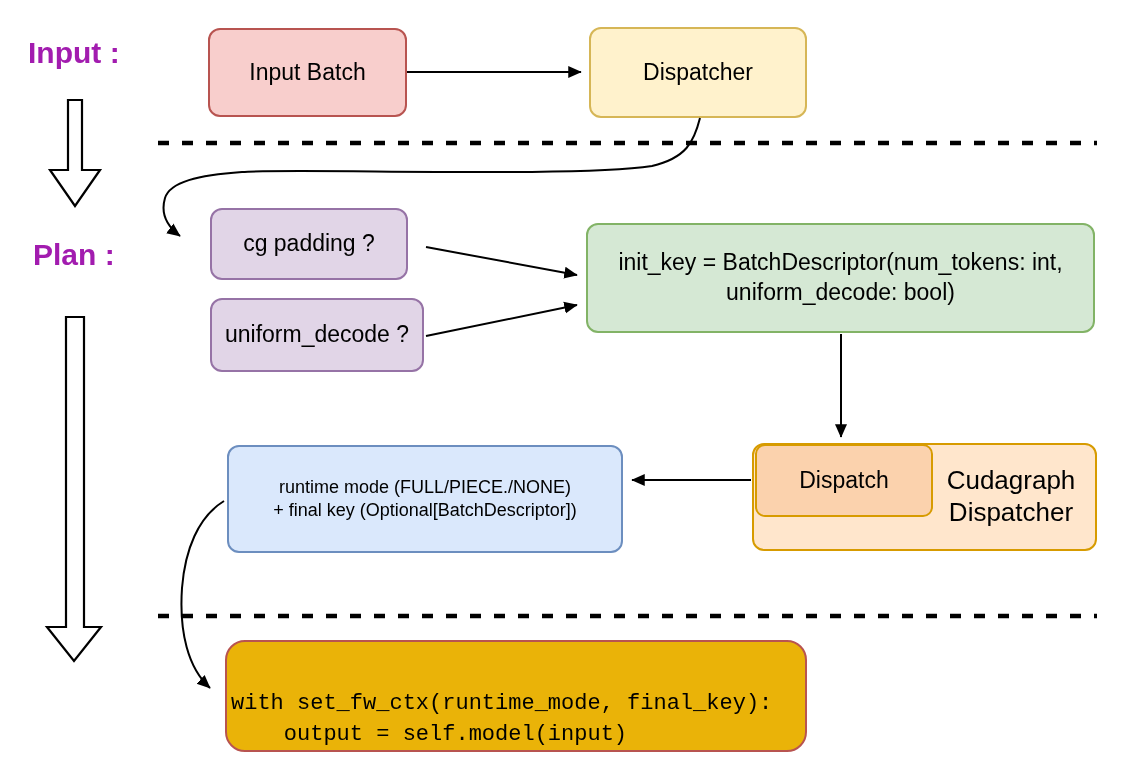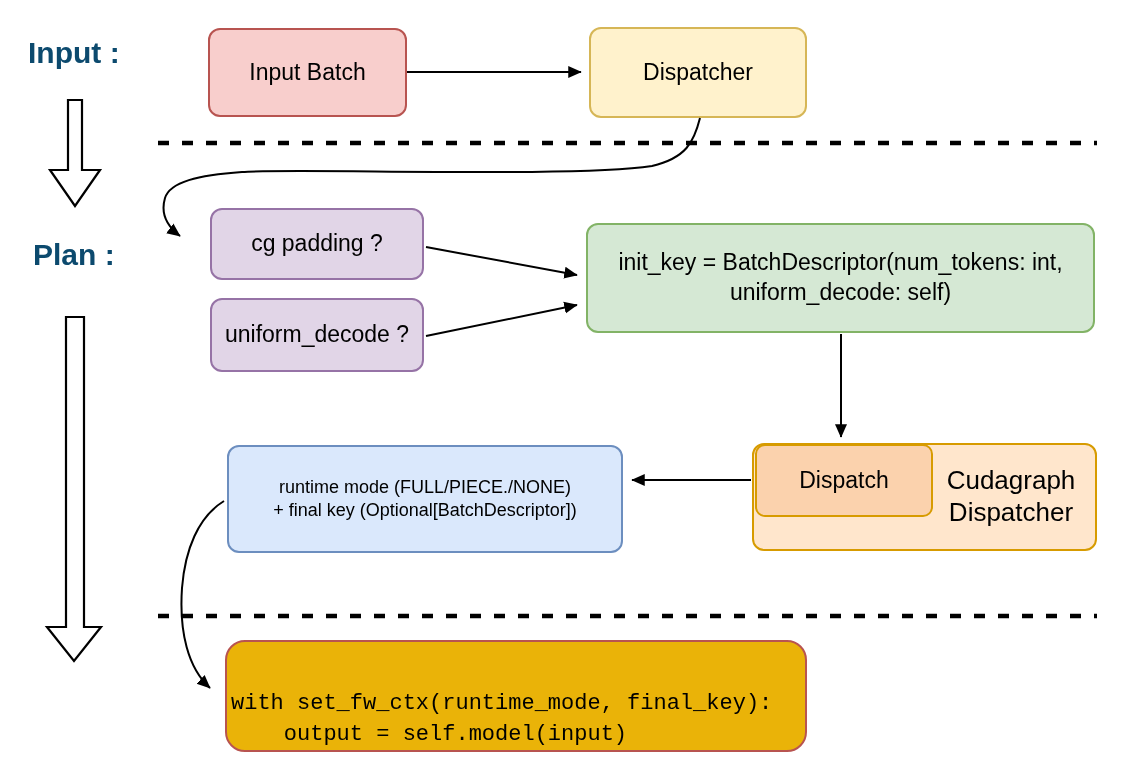--- a/index.html
+++ b/index.html
@@ -9,21 +9,21 @@
     height: 770px;
     background: #ffffff;
     font-family: "Liberation Sans", sans-serif;
     color: #000000;
     overflow: hidden;
   }
   .section-label {
     position: absolute;
     font-size: 30px;
     font-weight: bold;
-    color: #0c4a6e;
+    color: #a21caf;
     white-space: nowrap;
   }
   .node {
     position: absolute;
     border: 2px solid #000;
     border-radius: 12px;
     display: flex;
     align-items: center;
     justify-content: center;
     text-align: center;
@@ -71,32 +71,32 @@
   <div class="section-label" style="left:33px; top:238px;">Plan :</div>
 
   <div class="node" id="node-input-batch" style="left: 208px; top: 28px; width: 199px; height: 89px; background: rgb(248, 206, 204); border-color: rgb(184, 84, 80);">
     <span>Input Batch</span>
   </div>
 
   <div class="node" id="node-preprocess" style="left: 589px; top: 27px; width: 218px; height: 91px; background: rgb(255, 242, 204); border-color: rgb(214, 182, 86);">
     <span>Dispatcher</span>
   </div>
 
-  <div class="node" id="node-cg-padding" style="left: 210px; top: 208px; width: 214px; height: 72px; background: rgb(225, 213, 231); border-color: rgb(150, 115, 166);">
+  <div class="node" id="node-cg-padding" style="left: 210px; top: 208px; width: 198px; height: 72px; background: rgb(225, 213, 231); border-color: rgb(150, 115, 166);">
     <span>cg padding ?</span>
   </div>
 
   <div class="node" id="node-uniform-decode" style="left: 210px; top: 298px; width: 214px; height: 74px; background: rgb(225, 213, 231); border-color: rgb(150, 115, 166);">
     <span>uniform_decode ?</span>
   </div>
 
   <div class="node" id="node-init-key" style="left: 586px; top: 223px; width: 509px; height: 110px; background: rgb(213, 232, 212); border-color: rgb(130, 179, 102);">
     <div class="lines">
       <span>init_key = BatchDescriptor(num_tokens: int,</span>
-      <span>uniform_decode: self)</span>
+      <span>uniform_decode: bool)</span>
     </div>
   </div>
 
   <div class="node" id="node-cudagraph-outer" style="left: 752px; top: 443px; width: 345px; height: 108px; background: rgb(255, 230, 204); border-color: rgb(215, 155, 0);">
     <div id="cudagraph-label">Cudagraph Dispatcher</div>
   </div>
 
   <div class="node" id="node-dispatch" style="left: 755px; top: 444px; width: 178px; height: 73px; background: rgb(251, 210, 173); border-color: rgb(215, 155, 0);">
     <span>Dispatch</span>
   </div>

